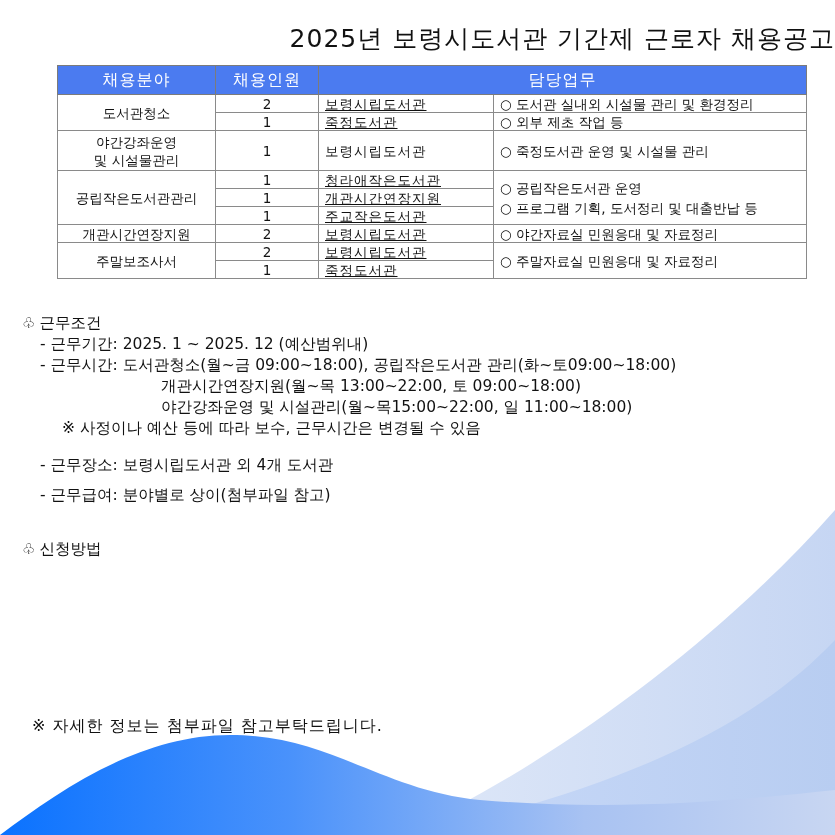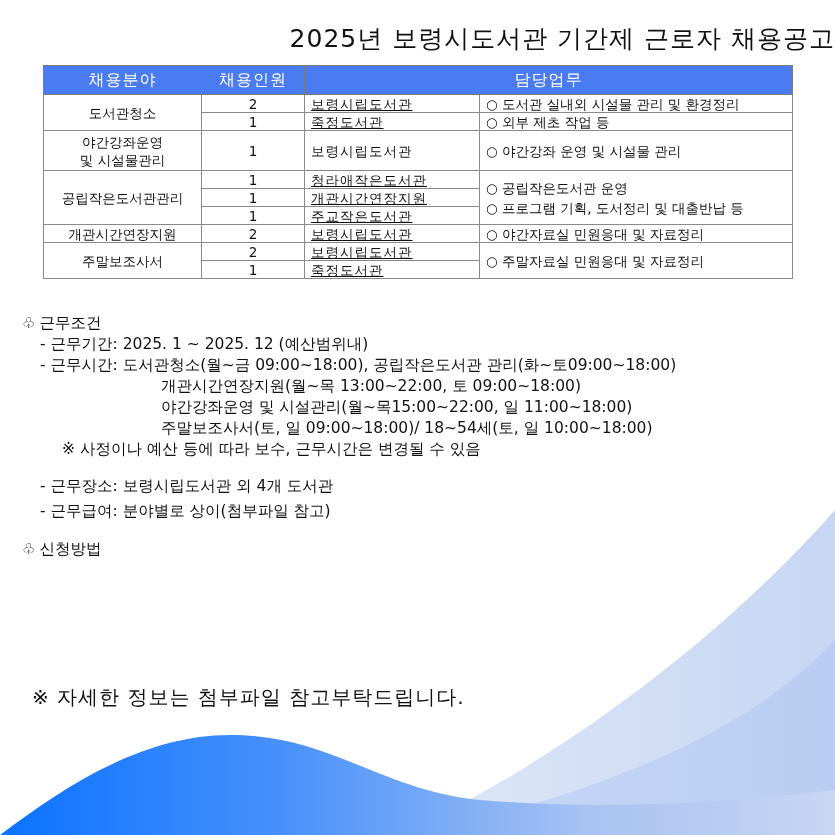--- a/index.html
+++ b/index.html
@@ -11,21 +11,21 @@
   }
   .bg-waves { position: absolute; left: 0; top: 0; width: 835px; height: 835px; z-index: 0; }
   .content { position: absolute; left: 0; top: 0; width: 835px; height: 835px; z-index: 1; }
 
   .title {
     position: absolute; top: 22px; left: 0; width: 835px; text-align: right;
     font-size: 25px; letter-spacing: 1px; color: #111;
   }
 
   table.recruit {
-    position: absolute; left: 43px; top: 65px; width: 750px;
+    position: absolute; left: 57px; top: 65px; width: 750px;
     border-collapse: collapse; font-size: 13.5px;
   }
   table.recruit th {
     background: #4b7bf0; color: #fff; font-weight: normal; font-size: 16px;
     height: 26px; border: 1px solid #7b7b7b; letter-spacing: 1px;
   }
   table.recruit td {
     border: 1px solid #8a8a8a; padding: 0 6px; height: 17px; line-height: 16px;
     background: #fff;
   }
@@ -34,21 +34,21 @@
   td.duty { padding-left: 4px; line-height: 17px; margin-top: 12px; }
   .col1 { width: 155px; } .col2 { width: 100px; } .col3 { width: 162px; }
 
   .section { position: absolute; left: 22px; font-size: 15.5px; }
   .sec-head { display: flex; align-items: center; gap: 4px; height: 22px; }
   .club { font-size: 15px; }
   .line { height: 21px; line-height: 21px; white-space: nowrap; }
   .indent { padding-left: 121px; }
 
   .footnote {
-    position: absolute; left: 32px; top: 684px; font-size: 20px; letter-spacing: 1px;
+    position: absolute; left: 32px; top: 716px; font-size: 16px; letter-spacing: 1px;
   }
 </style>
 </head>
 <body>
 
 <svg class="bg-waves" viewBox="0 0 835 835" preserveAspectRatio="none">
   <defs>
     <linearGradient id="gBack" x1="0" y1="0" x2="1" y2="0">
       <stop offset="0" stop-color="#dfe8f8"></stop>
       <stop offset="1" stop-color="#c6d6f3"></stop>
@@ -92,21 +92,21 @@
         <td class="lib">죽정도서관</td>
         <td class="duty">○ 외부 제초 작업 등</td>
       </tr>
       <tr style="height:40px">
         <td class="c" style="line-height:18px">
           <div>야간강좌운영</div>
           <div>및 시설물관리</div>
         </td>
         <td class="c">1</td>
         <td class="lib" style="text-decoration:none">보령시립도서관</td>
-        <td class="duty">○ 야간강좌 운영 및 시설물 관리</td>
+        <td class="duty">○ 죽정도서관 운영 및 시설물 관리</td>
       </tr>
       <tr>
         <td class="c" rowspan="3">공립작은도서관관리</td>
         <td class="c">1</td>
         <td class="lib">청라애작은도서관</td>
         <td class="duty" rowspan="3" style="line-height:20px">
           <div>○ 공립작은도서관 운영</div>
           <div>○ 프로그램 기획, 도서정리 및 대출반납 등</div>
         </td>
       </tr>
@@ -140,24 +140,23 @@
   <div class="section" style="top:312px">
     <div class="sec-head">
       <span class="club">♧</span>
       <span>근무조건</span>
     </div>
     <div style="padding-left:18px">
       <div class="line">- 근무기간: 2025. 1 ~ 2025. 12 (예산범위내)</div>
       <div class="line">- 근무시간: 도서관청소(월~금 09:00~18:00), 공립작은도서관 관리(화~토09:00~18:00)</div>
       <div class="line indent">개관시간연장지원(월~목 13:00~22:00, 토 09:00~18:00)</div>
       <div class="line indent">야간강좌운영 및 시설관리(월~목15:00~22:00, 일 11:00~18:00)</div>
-      <div class="line indent">주말보조사서(토, 일 09:00~18:00)/ 18~54세(토, 일 10:00~18:00)</div>
       <div class="line" style="padding-left:22px">※ 사정이나 예산 등에 따라 보수, 근무시간은 변경될 수 있음</div>
       <div class="line" style="margin-top:16px">- 근무장소: 보령시립도서관 외 4개 도서관</div>
-      <div class="line" style="margin-top:4px">- 근무급여: 분야별로 상이(첨부파일 참고)</div>
+      <div class="line" style="margin-top:9px">- 근무급여: 분야별로 상이(첨부파일 참고)</div>
     </div>
   </div>
 
   <div class="section" style="top:538px">
     <div class="sec-head">
       <span class="club">♧</span>
       <span>신청방법</span>
     </div>
   </div>
 

